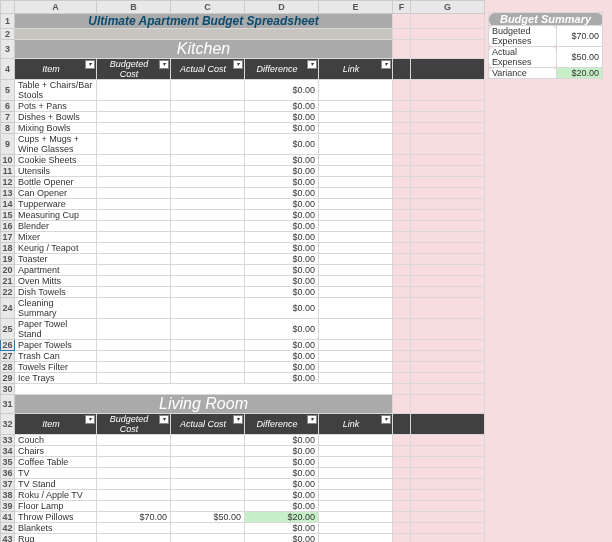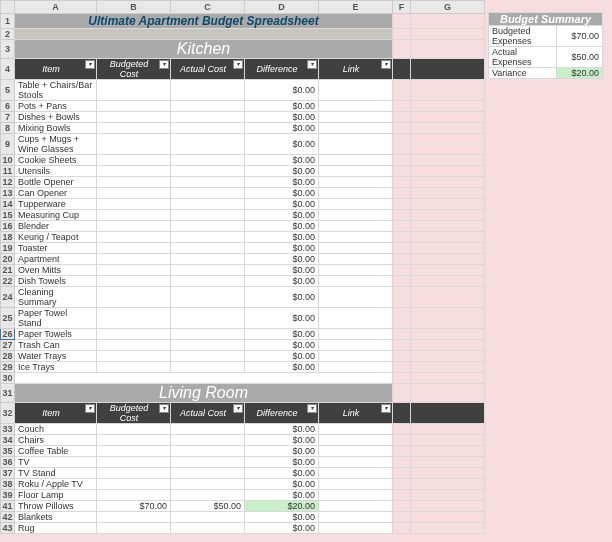--- a/index.html
+++ b/index.html
@@ -94,21 +94,21 @@
     font-size: 11px;
   }
   .summary td { font-size: 9px; }
   .col-A { width: 82px; }
   .col-B { width: 74px; }
   .col-C { width: 74px; }
   .col-D { width: 74px; }
   .col-E { width: 74px; }
   .col-F { width: 18px; }
   .col-G { width: 74px; }
-  .col-H { width: 68px; }
+  .col-H { width: 68px; border-radius: 6px; }
   .col-I { width: 46px; }
   .spacer td { height: 2px; border:1px solid #d8d8d8; }
 </style>
 </head>
 <body>
 
 <div class="sheet">
 <table id="main-grid">
       <tbody>
         <tr>
@@ -263,20 +263,30 @@
           <th class="rowhdr ">16</th>
           <td>Blender</td>
           <td class="money"></td>
           <td class="money"></td>
           <td class="money ">$0.00</td>
           <td></td>
           <td class="pink"></td>
           <td class="pink"></td>
         </tr>
         <tr>
+          <th class="rowhdr ">17</th>
+          <td>Mixer</td>
+          <td class="money"></td>
+          <td class="money"></td>
+          <td class="money ">$0.00</td>
+          <td></td>
+          <td class="pink"></td>
+          <td class="pink"></td>
+        </tr>
+        <tr>
           <th class="rowhdr ">18</th>
           <td>Keurig / Teapot</td>
           <td class="money"></td>
           <td class="money"></td>
           <td class="money ">$0.00</td>
           <td></td>
           <td class="pink"></td>
           <td class="pink"></td>
         </tr>
         <tr>
@@ -354,21 +364,21 @@
           <td>Trash Can</td>
           <td class="money"></td>
           <td class="money"></td>
           <td class="money ">$0.00</td>
           <td></td>
           <td class="pink"></td>
           <td class="pink"></td>
         </tr>
         <tr>
           <th class="rowhdr ">28</th>
-          <td>Water Trays</td>
+          <td>Towels Filter</td>
           <td class="money"></td>
           <td class="money"></td>
           <td class="money ">$0.00</td>
           <td></td>
           <td class="pink"></td>
           <td class="pink"></td>
         </tr>
         <tr>
           <th class="rowhdr ">29</th>
           <td>Ice Trays</td>

